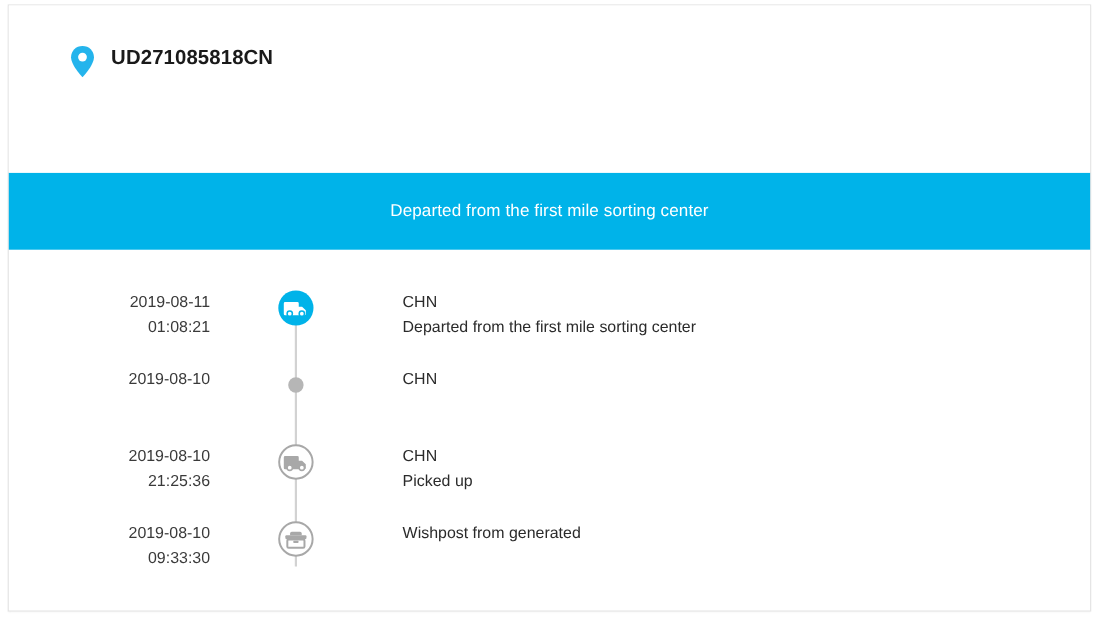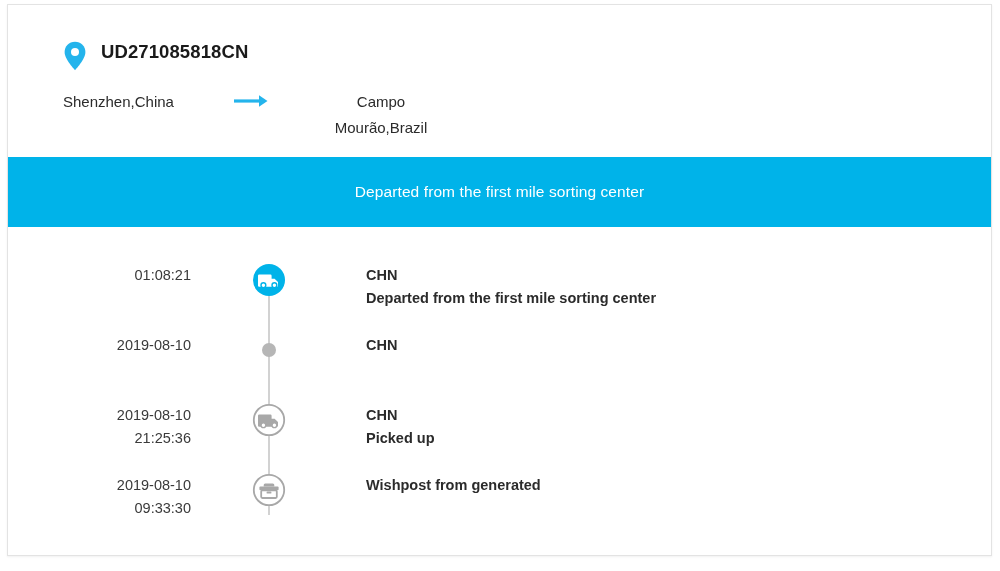--- a/index.html
+++ b/index.html
@@ -160,21 +160,20 @@
   }
 
   .row-text {
     position: absolute;
     left: 358px;
     top: 9px;
     width: 560px;
     font-size: 14.5px;
     color: #2b2b2b;
     line-height: 23px;
-    font-weight: bold;
   }
   .row-country { display: block; }
   .row-desc { display: block; }
   .row-country:empty { display: none; }
 </style>
 </head>
 <body>
 
 <div class="tracking-card">
 
@@ -183,46 +182,34 @@
     <div class="tracking-id-row">
       <span>
         <svg class="pin-icon" viewBox="0 0 24 30">
           <path d="M12 0.8 C6.0 0.8 1.6 5.2 1.6 11.1 C1.6 18.5 12 29.2 12 29.2 C12 29.2 22.4 18.5 22.4 11.1 C22.4 5.2 18.0 0.8 12 0.8 Z" fill="#24b4ec"></path>
           <circle cx="12" cy="10.9" r="4.0" fill="#ffffff"></circle>
         </svg>
       </span>
       <span class="tracking-number">UD271085818CN</span>
     </div>
 
-    <div class="route-row">
-      <div class="route-origin">Shenzhen,China</div>
-      <div class="route-arrow">
-        <svg width="36" height="16" viewBox="0 0 36 16">
-          <path d="M0 8 H26" stroke="#24b4ec" stroke-width="3.2" fill="none"></path>
-          <path d="M25 2.2 L33.5 8 L25 13.8 Z" fill="#24b4ec"></path>
-        </svg>
-      </div>
-      <div class="route-dest">
-        <span>Campo</span><br>
-        <span>Mourão,Brazil</span>
-      </div>
-    </div>
 
   </div>
 
   <div class="status-banner">
     <span class="status-banner-text">Departed from the first mile sorting center</span>
   </div>
 
   <div class="timeline">
 
     <div class="timeline-line"></div>
 
     <div class="timeline-row">
       <div class="row-date">
+        <span class="d1">2019-08-11</span>
         <span class="d2">01:08:21</span>
       </div>
       <div class="row-marker">
         <span>
           <svg width="36" height="36" viewBox="0 0 36 36">
             <circle cx="18" cy="18" r="16" fill="#00b3e9"></circle>
             <path d="M8.2 12.6 h11.2 a1.2 1.2 0 0 1 1.2 1.2 v3.0 h3.0 l3.4 3.3 v3.4 a1.2 1.2 0 0 1 -1.2 1.2 h-17.6 a1.2 1.2 0 0 1 -1.2 -1.2 v-9.7 a1.2 1.2 0 0 1 1.2 -1.2 z" fill="#ffffff"></path>
             <circle cx="12.4" cy="23.2" r="2.4" fill="#ffffff" stroke="#00b3e9" stroke-width="1.4"></circle>
             <circle cx="23.4" cy="23.2" r="2.4" fill="#ffffff" stroke="#00b3e9" stroke-width="1.4"></circle>
           </svg>

